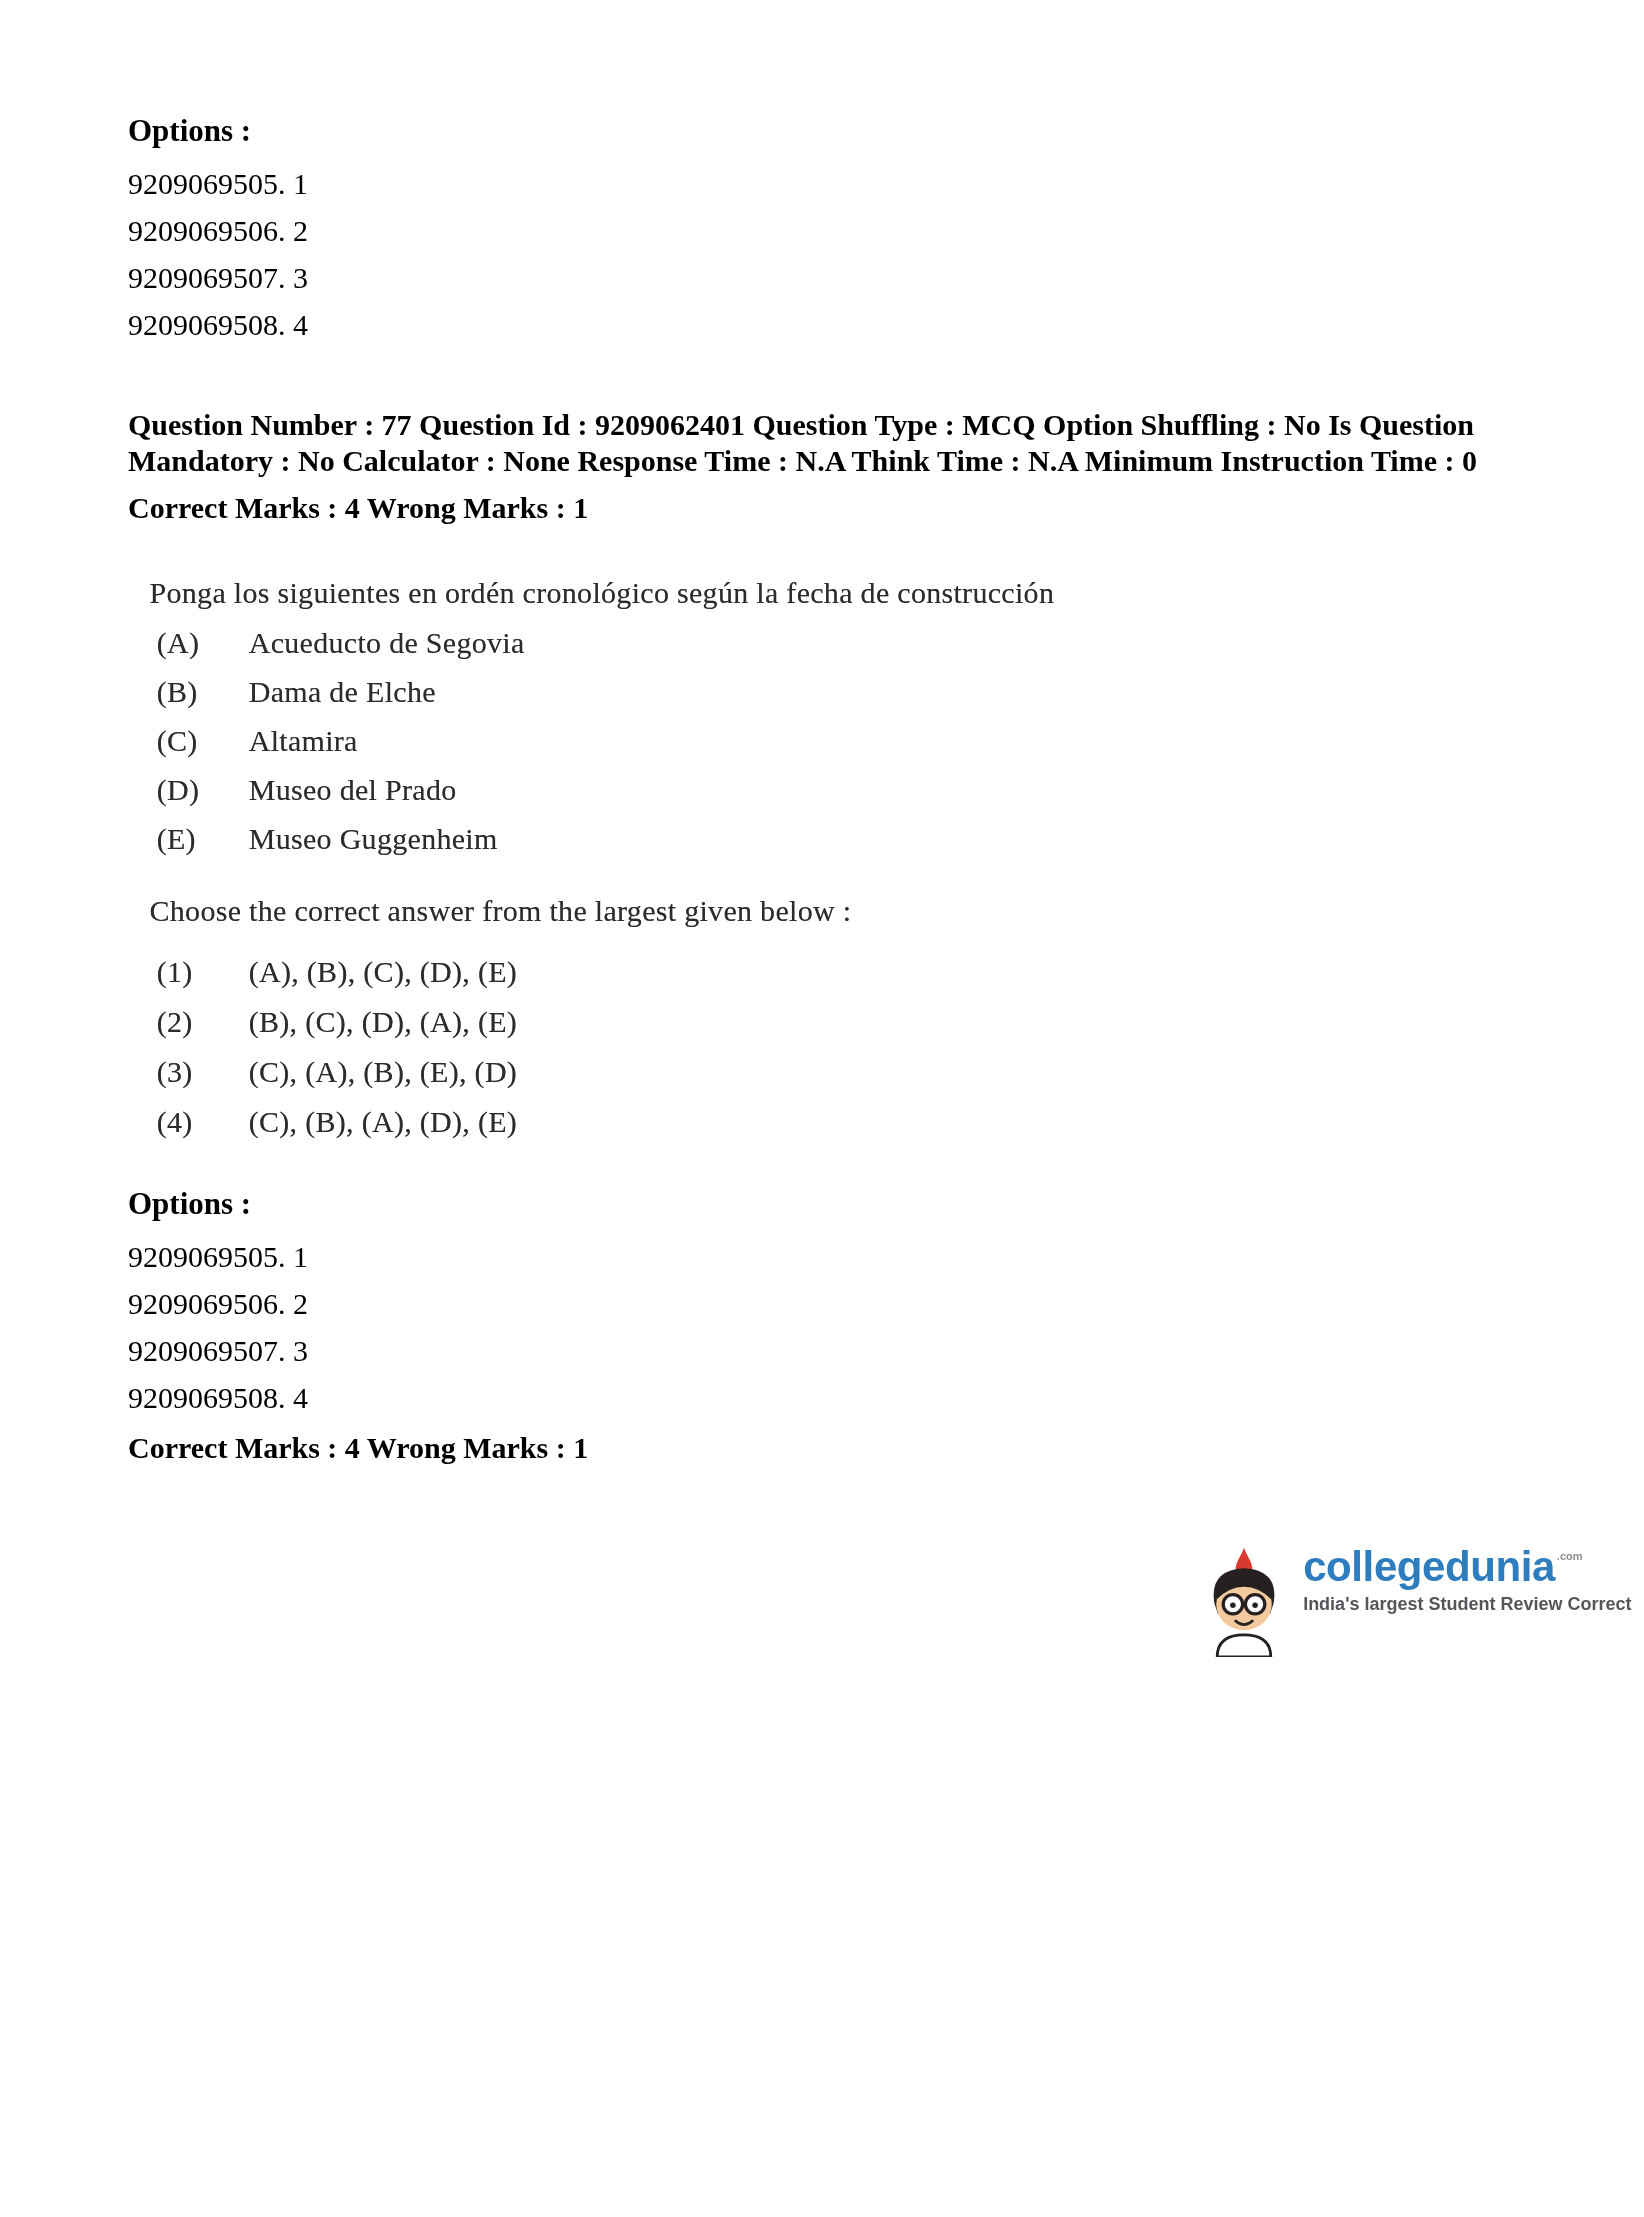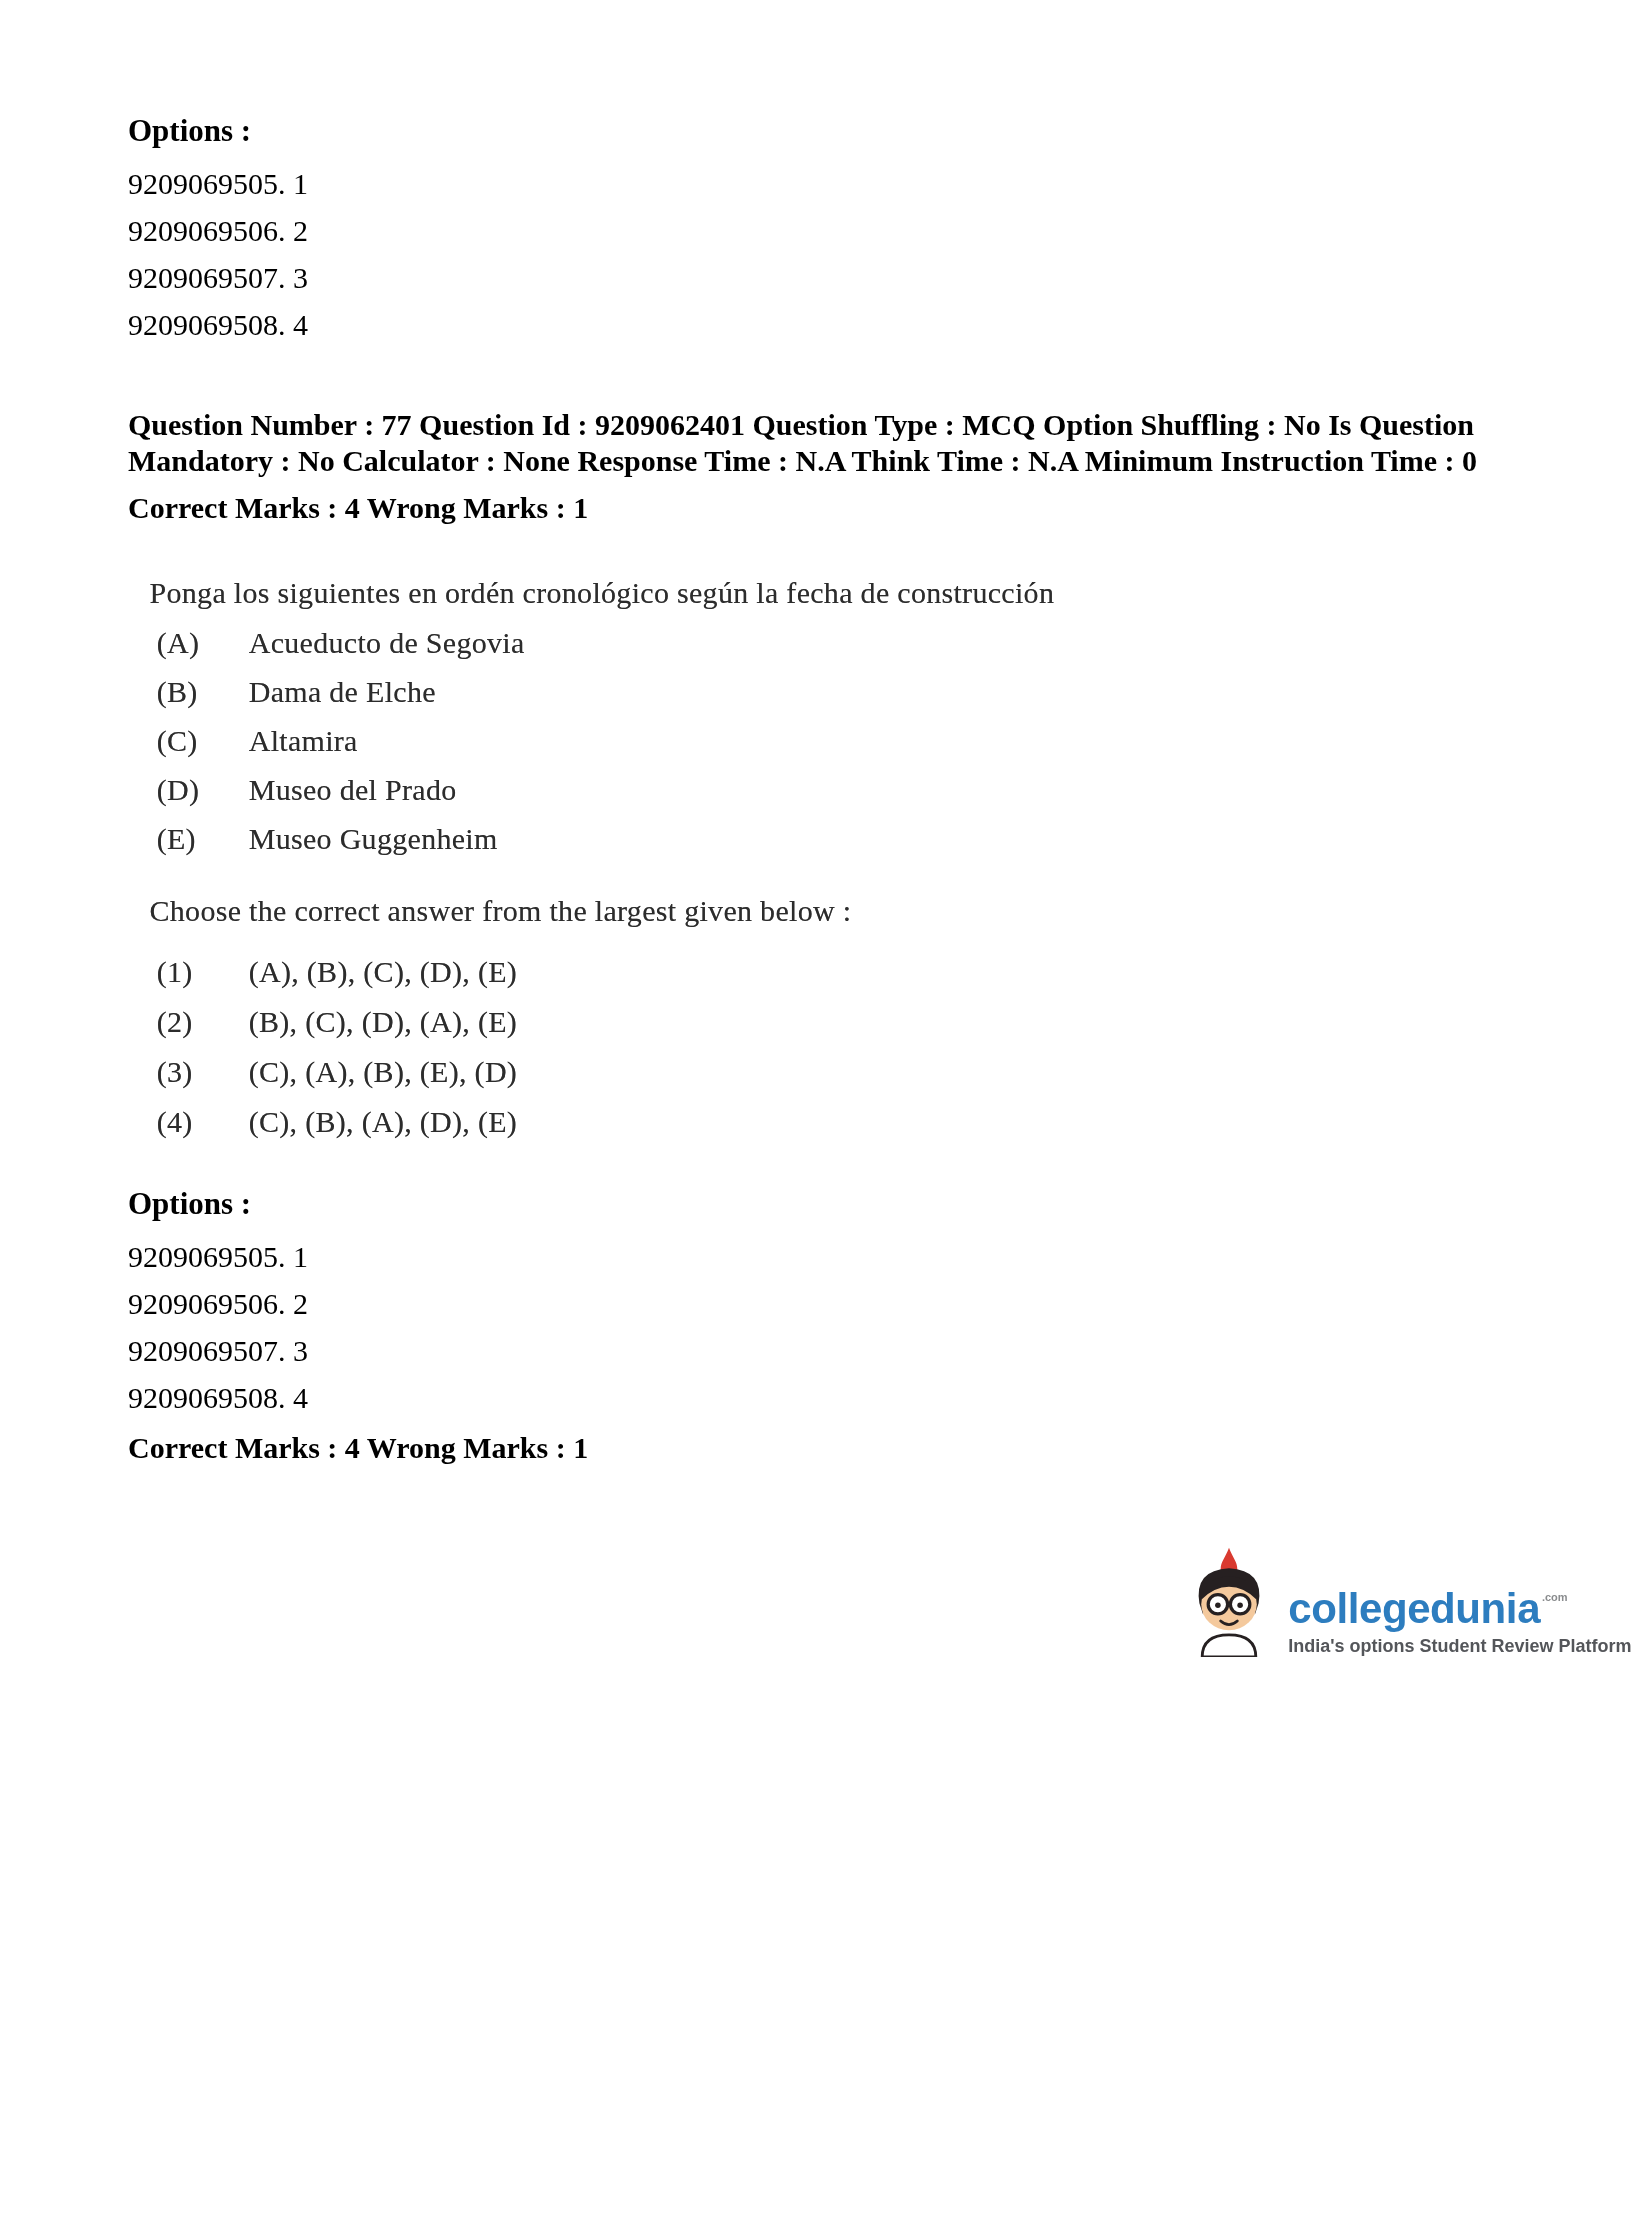--- a/index.html
+++ b/index.html
@@ -66,21 +66,21 @@
   }
   .answers .scan-row{line-height:50px;}
   .options-block-2{margin-top:39px;}
   .q78-meta{margin-top:52px;}
   
   .footer-logo{
     position:absolute;
     right:12.5px;
     bottom:0px;
     display:flex;
-    align-items:flex-end;
+    align-items:flex-start;
     gap:9px;
     font-family:"Liberation Sans", sans-serif;
   }
   .mascot{display:block;}
   .brand-box{display:flex;flex-direction:column;}
   .brand-line{display:flex;align-items:flex-start;}
   .brand-name{
     font-size:42px;
     font-weight:bold;
     color:#2d7dbf;
@@ -193,17 +193,17 @@
       <circle cx="42" cy="64" r="3" fill="#262021"></circle>
       <circle cx="66" cy="64" r="3" fill="#262021"></circle>
       <path d="M45 81 Q54 89 63 81" stroke="#262021" stroke-width="3" fill="none" stroke-linecap="round"></path>
       <path d="M25 120 Q25 96 54 96 Q83 96 83 120 Z" fill="#ffffff" stroke="#262021" stroke-width="3"></path>
     </svg>
     <div class="brand-box">
       <div class="brand-line">
         <span class="brand-name">collegedunia</span>
         <span class="brand-suffix">.com</span>
       </div>
-      <span class="brand-tagline">India's options Student Review Platform</span>
+      <span class="brand-tagline">India's largest Student Review Correct</span>
     </div>
   </div>
 </div>
 
 
 </body></html>

